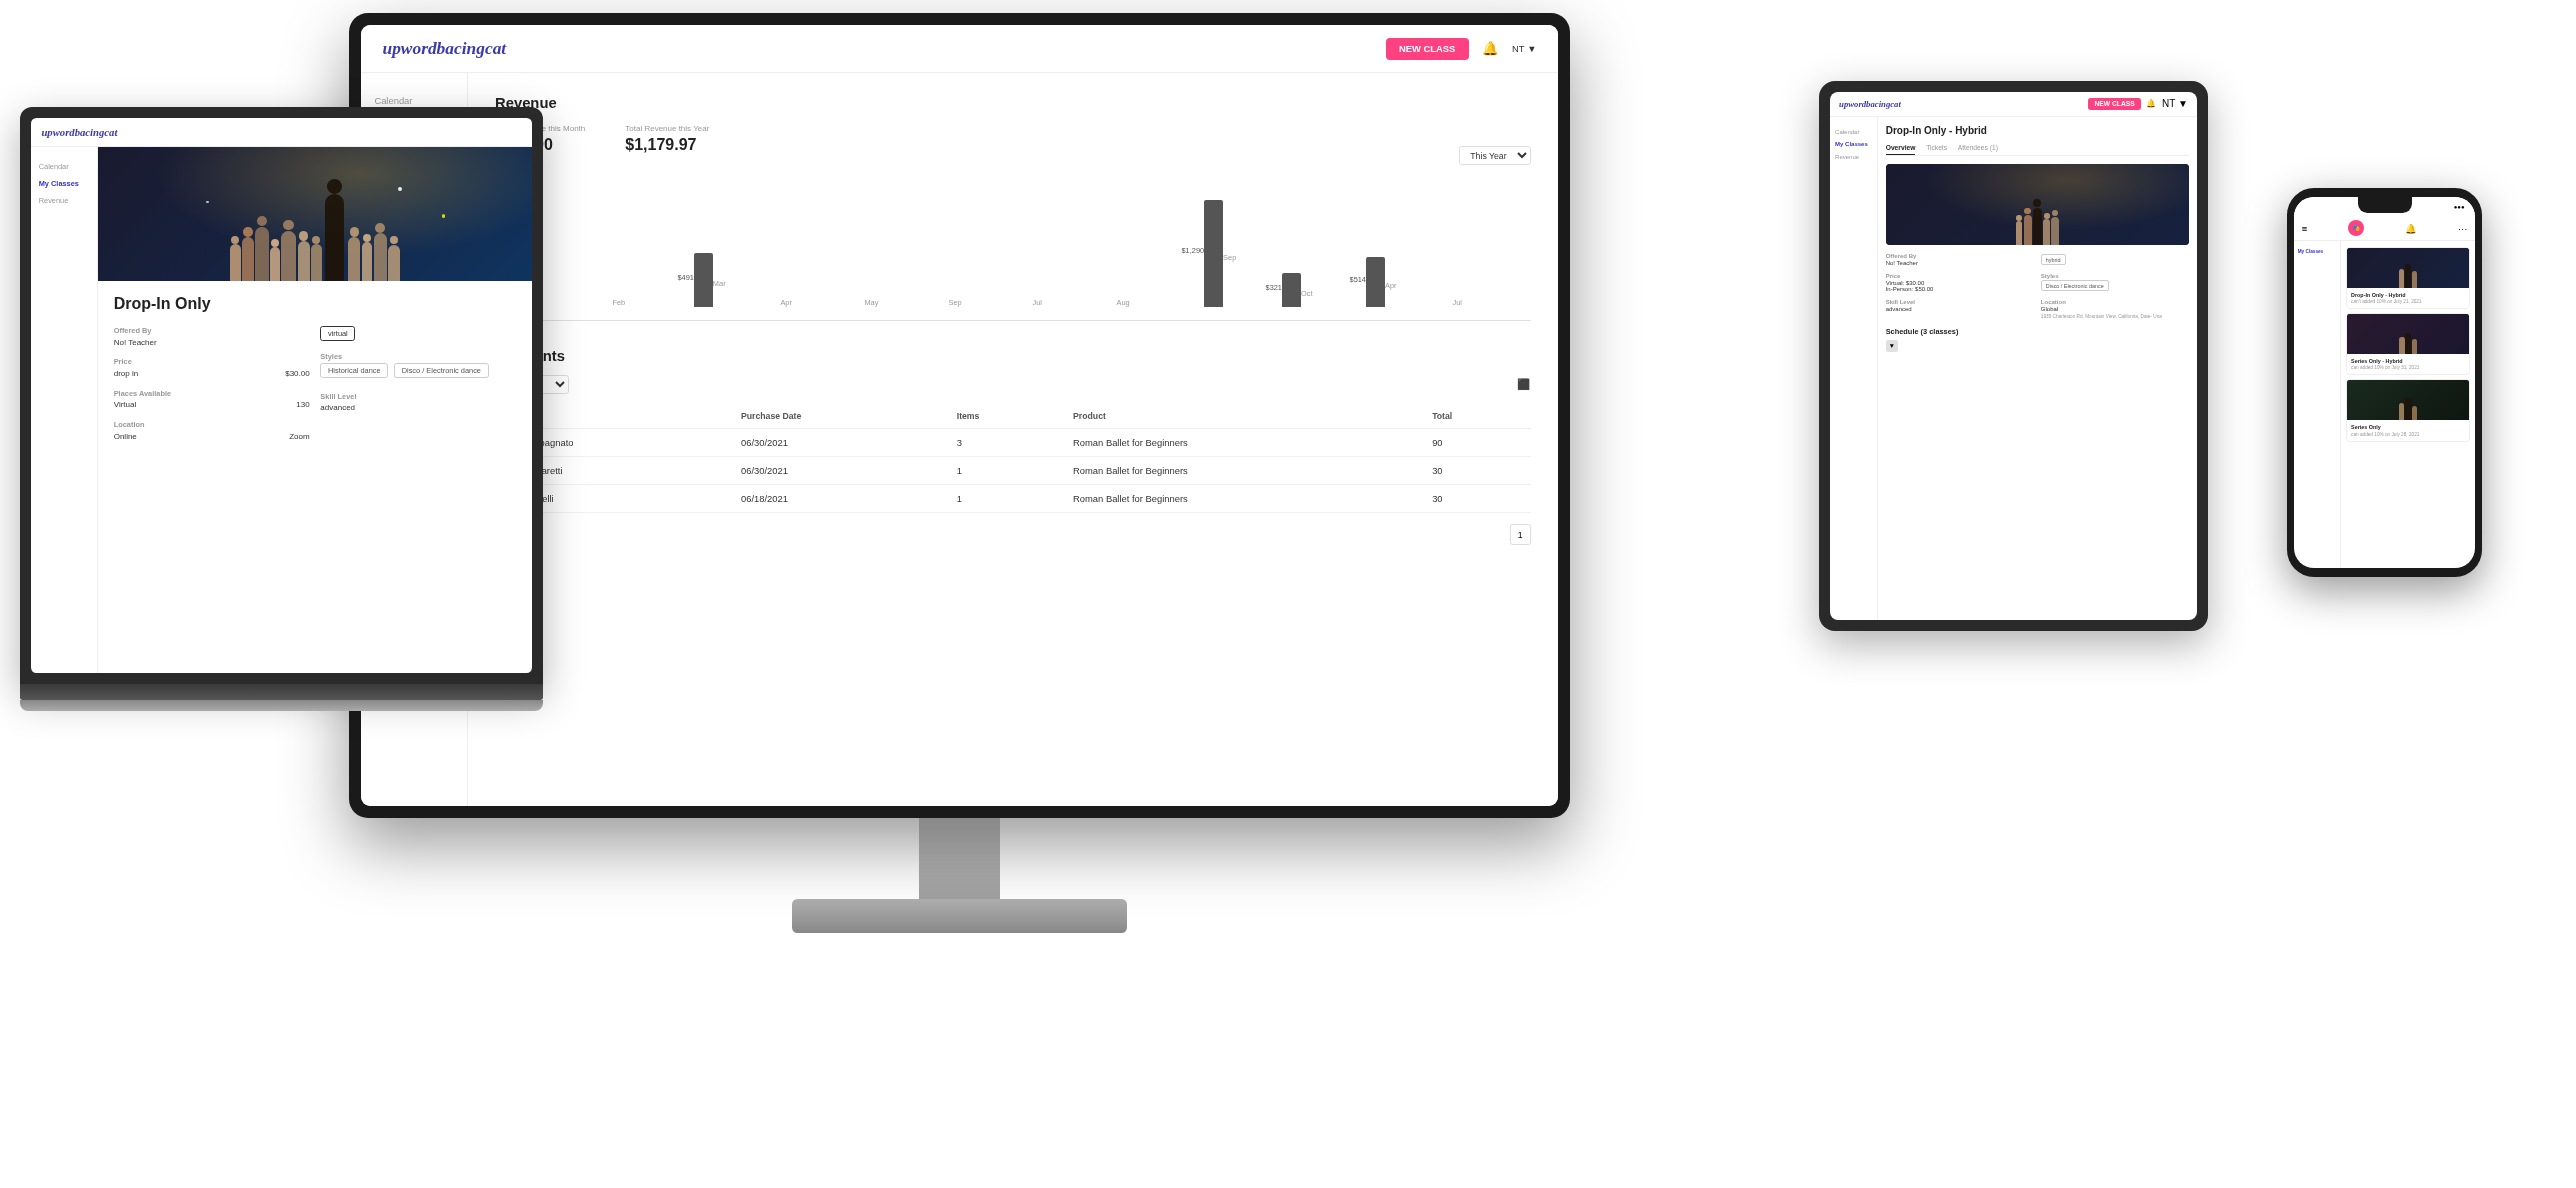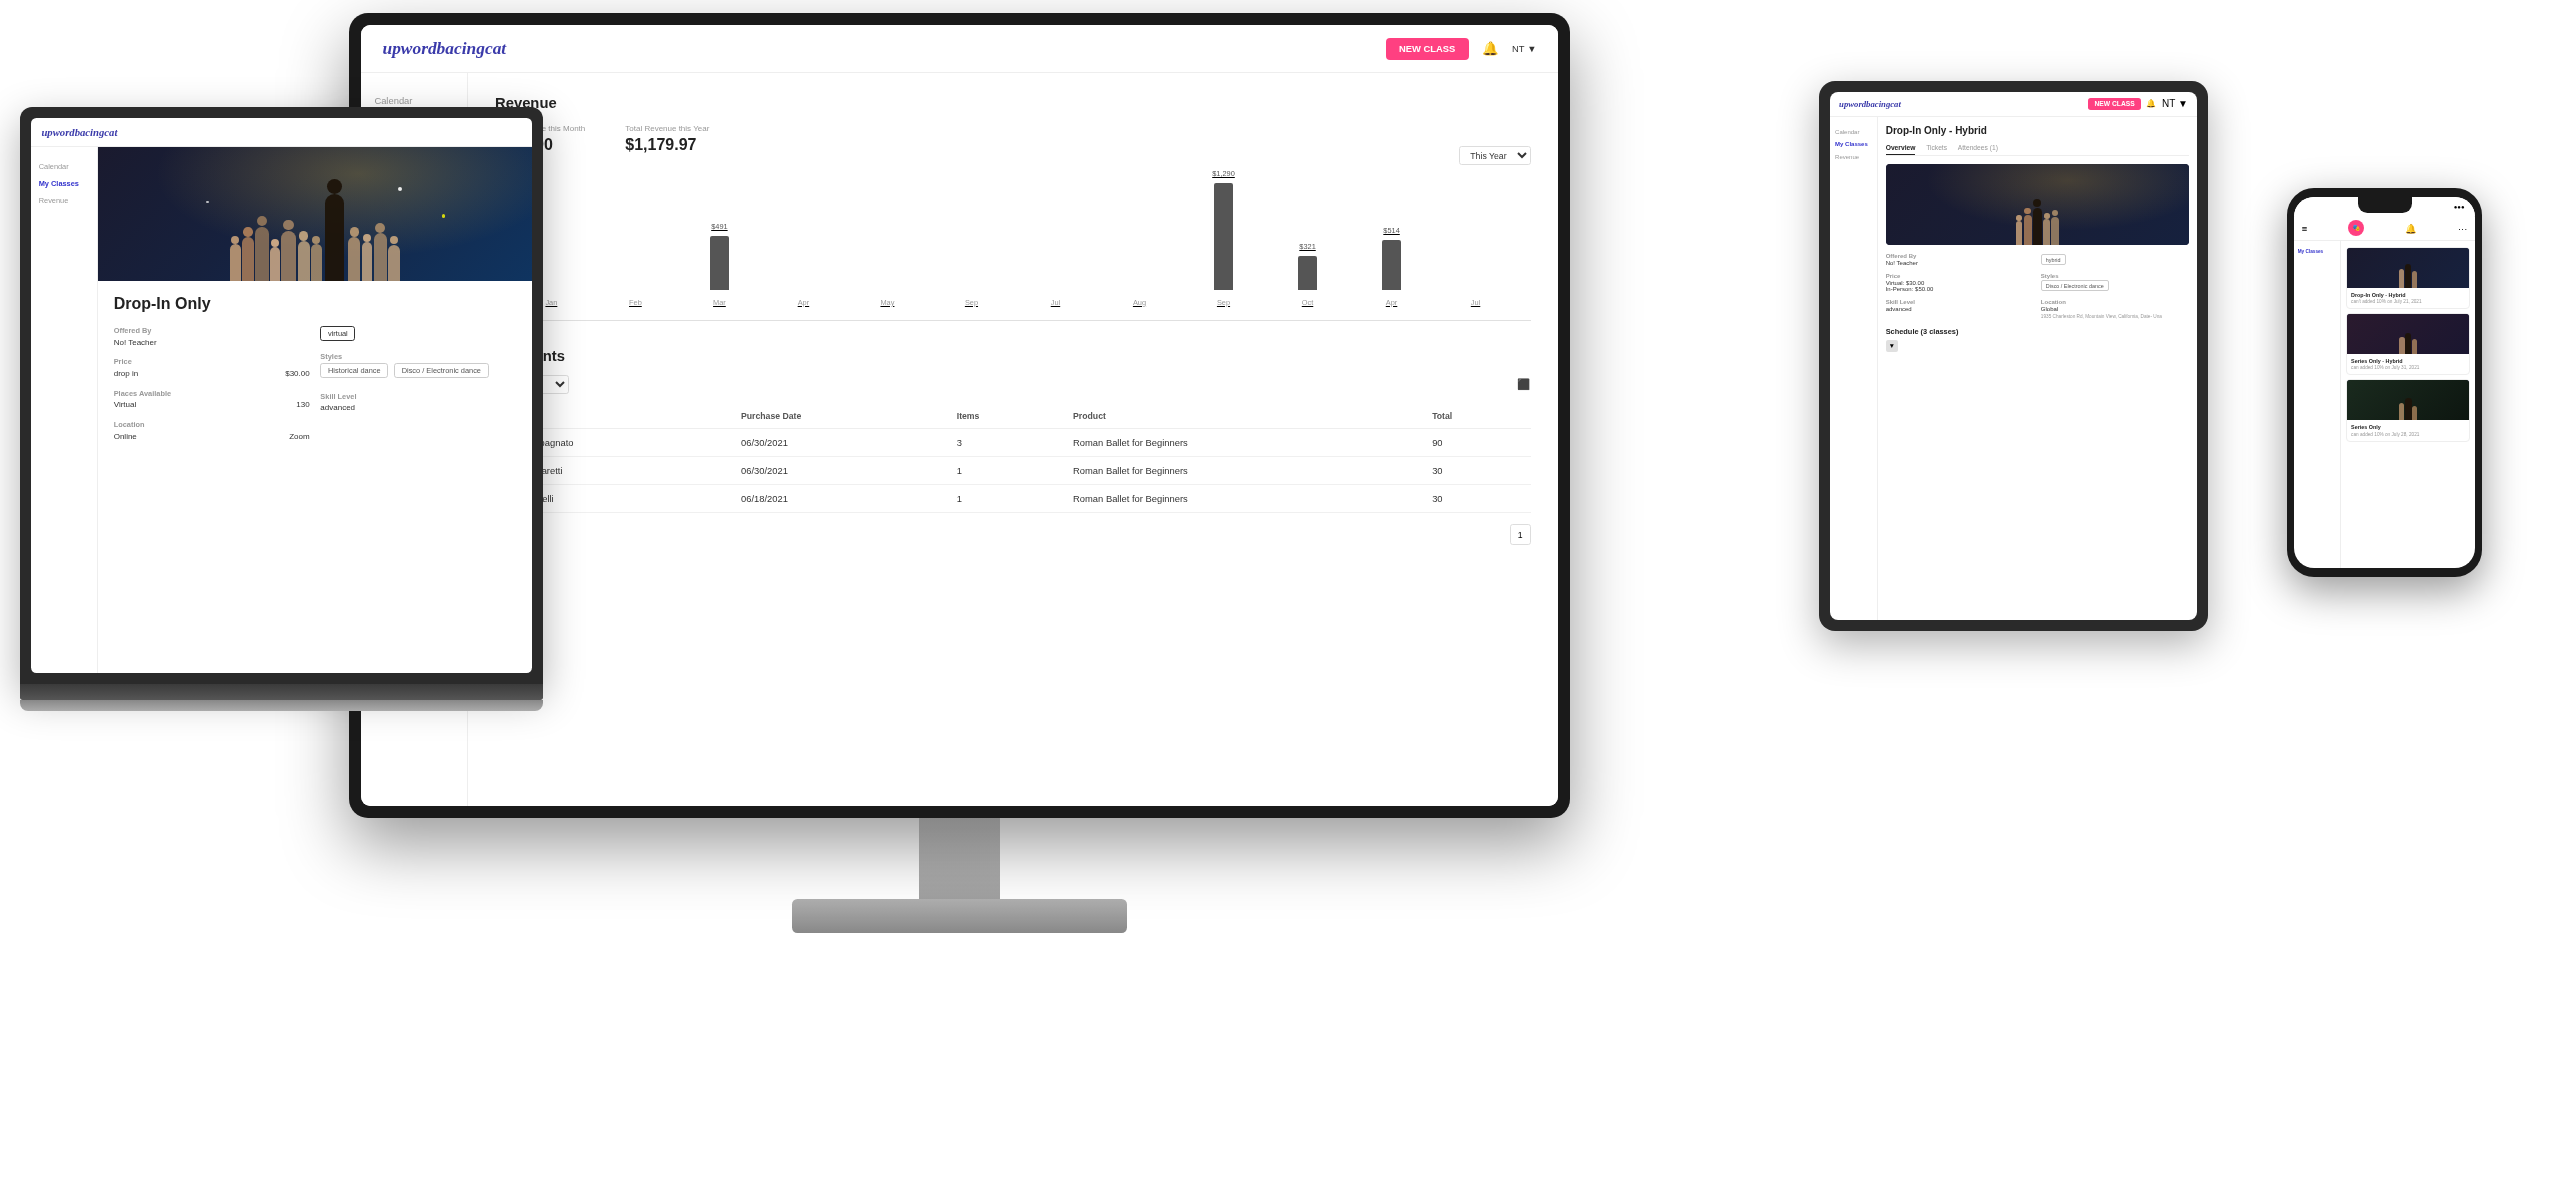--- a/index.html
+++ b/index.html
@@ -184,24 +184,23 @@
     .chart-bars {
       display: flex;
       align-items: flex-end;
       height: 127px;
       gap: 0;
       padding: 0 6.7px;
     }
 
     .chart-bar-group {
       display: flex;
-      flex-direction: column;
+      flex-direction: row;
       align-items: center;
       flex: 1;
-      text-decoration: underline;
     }
 
     .bar-label-top {
       font-size: 7.4px;
       color: #555;
       margin-bottom: 2.7px;
       min-height: 10.7px;
     }
 
     .bar {

